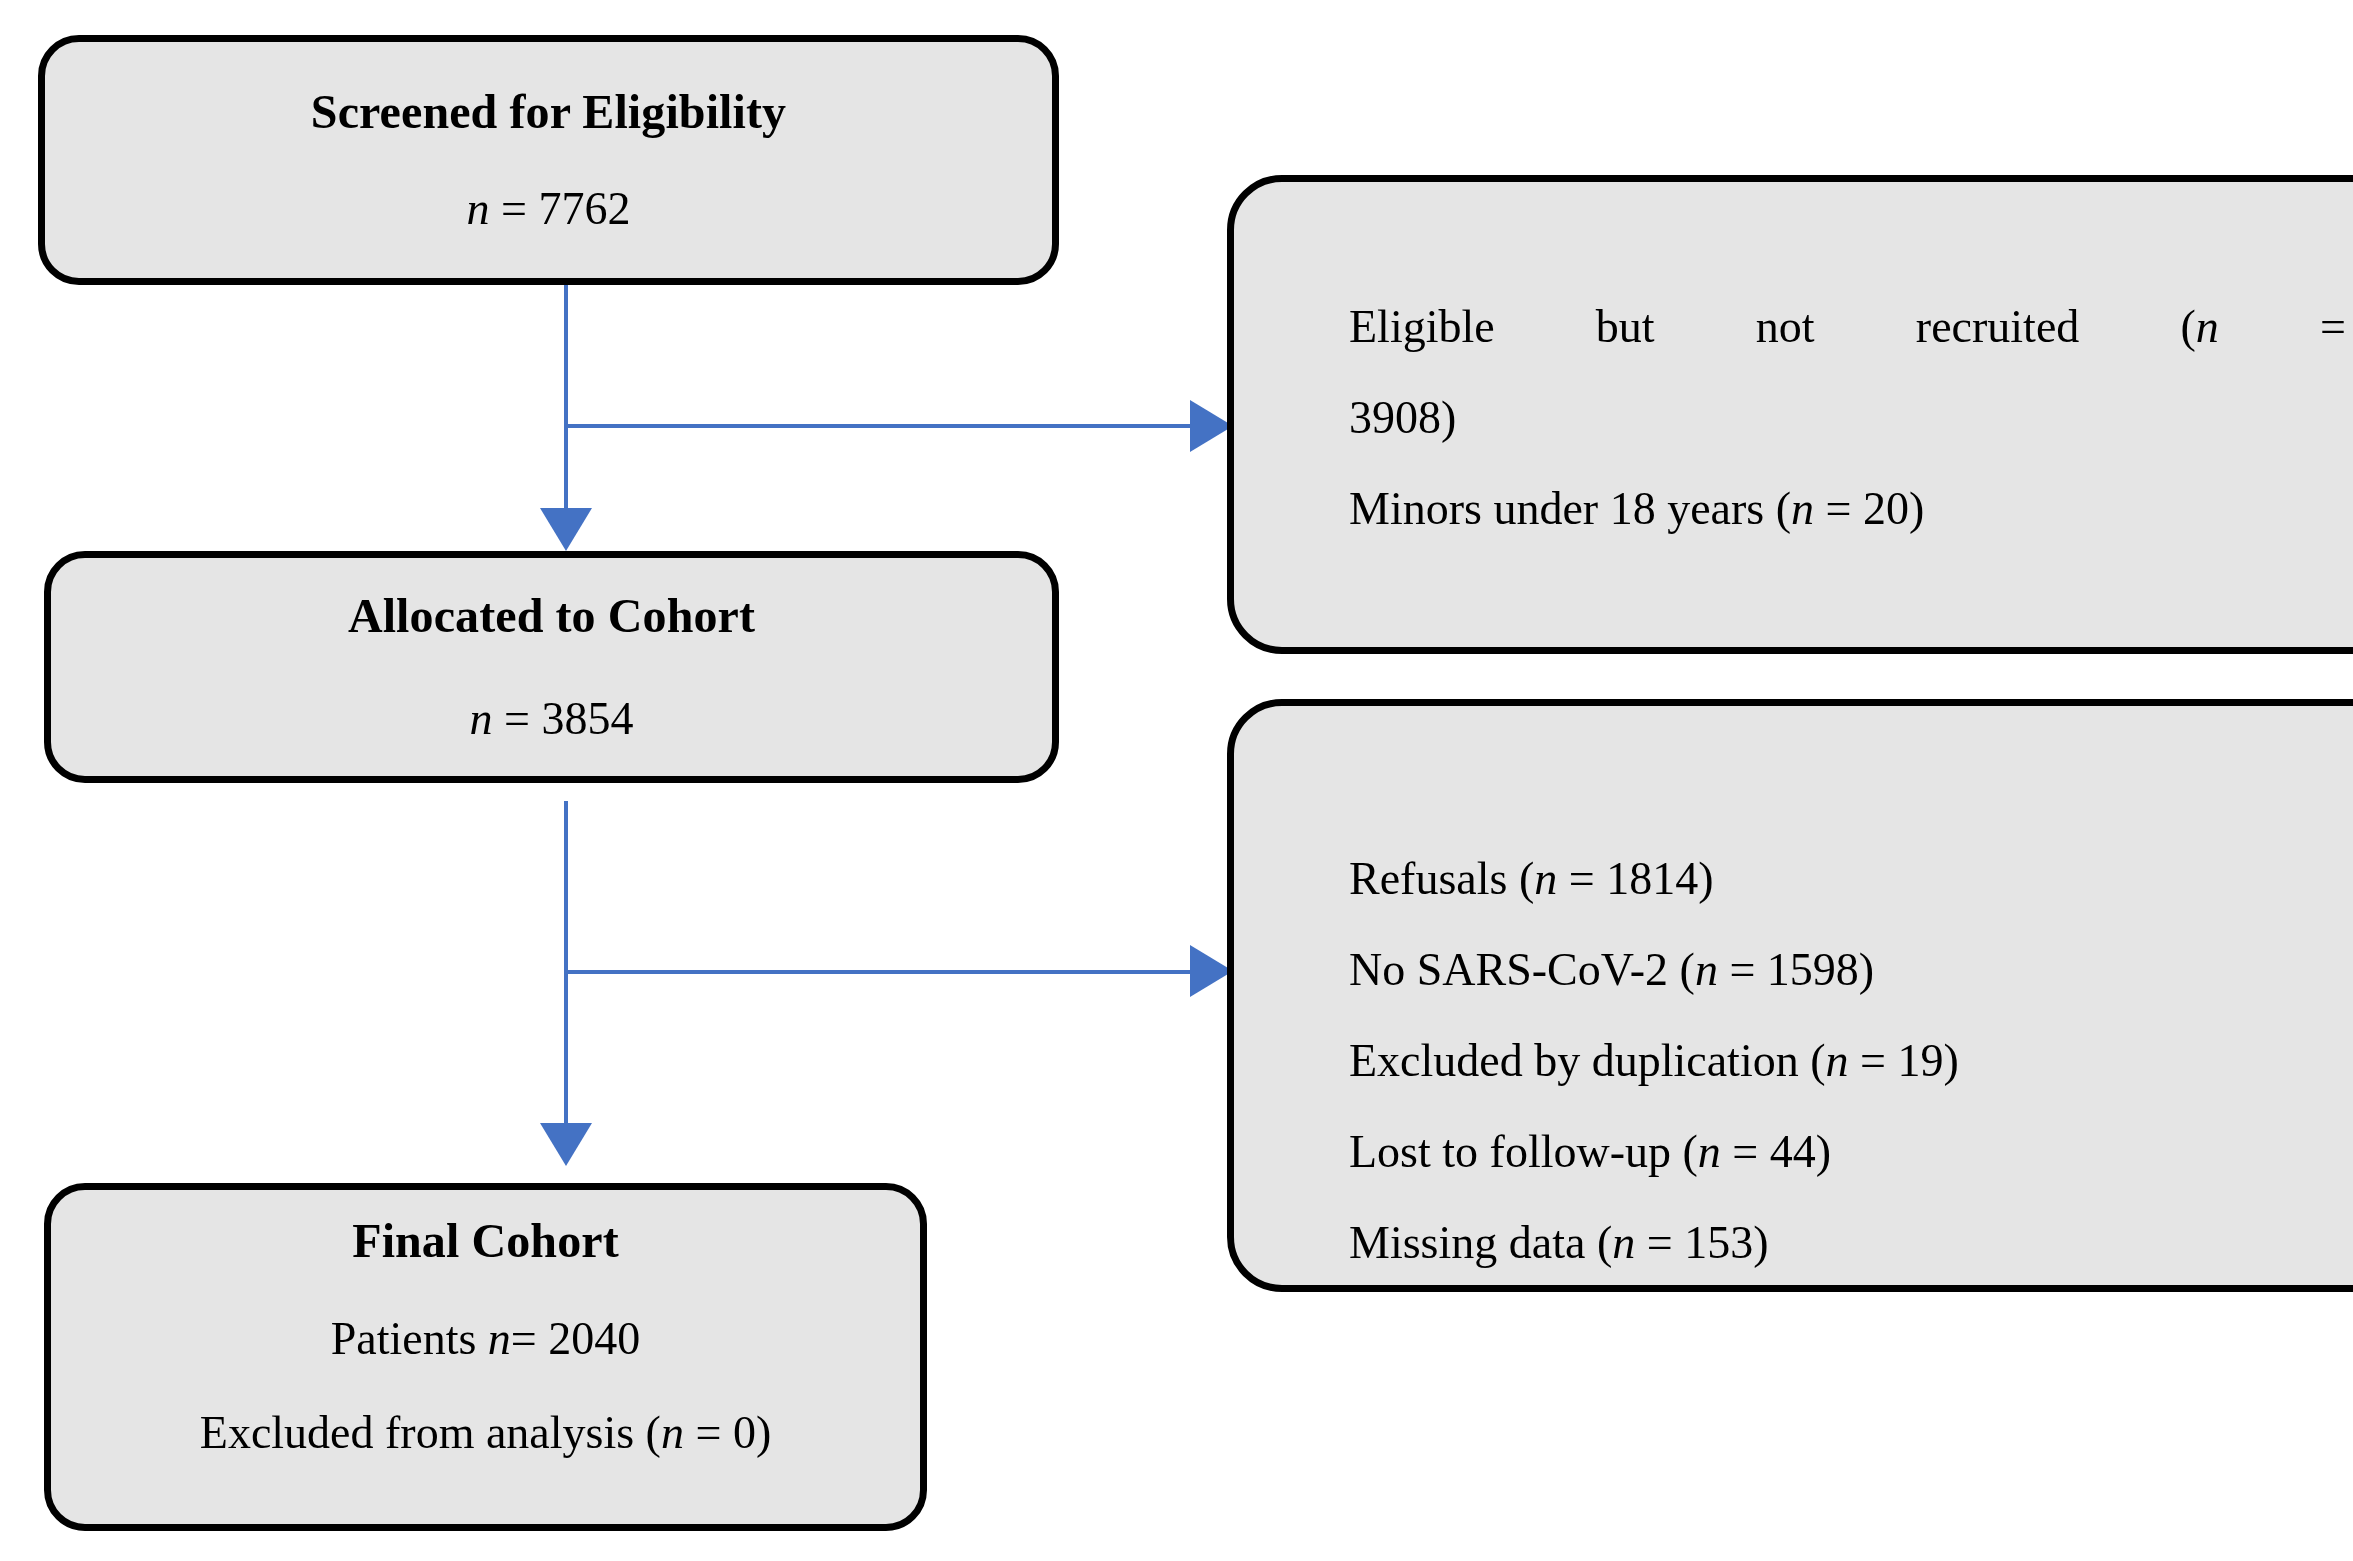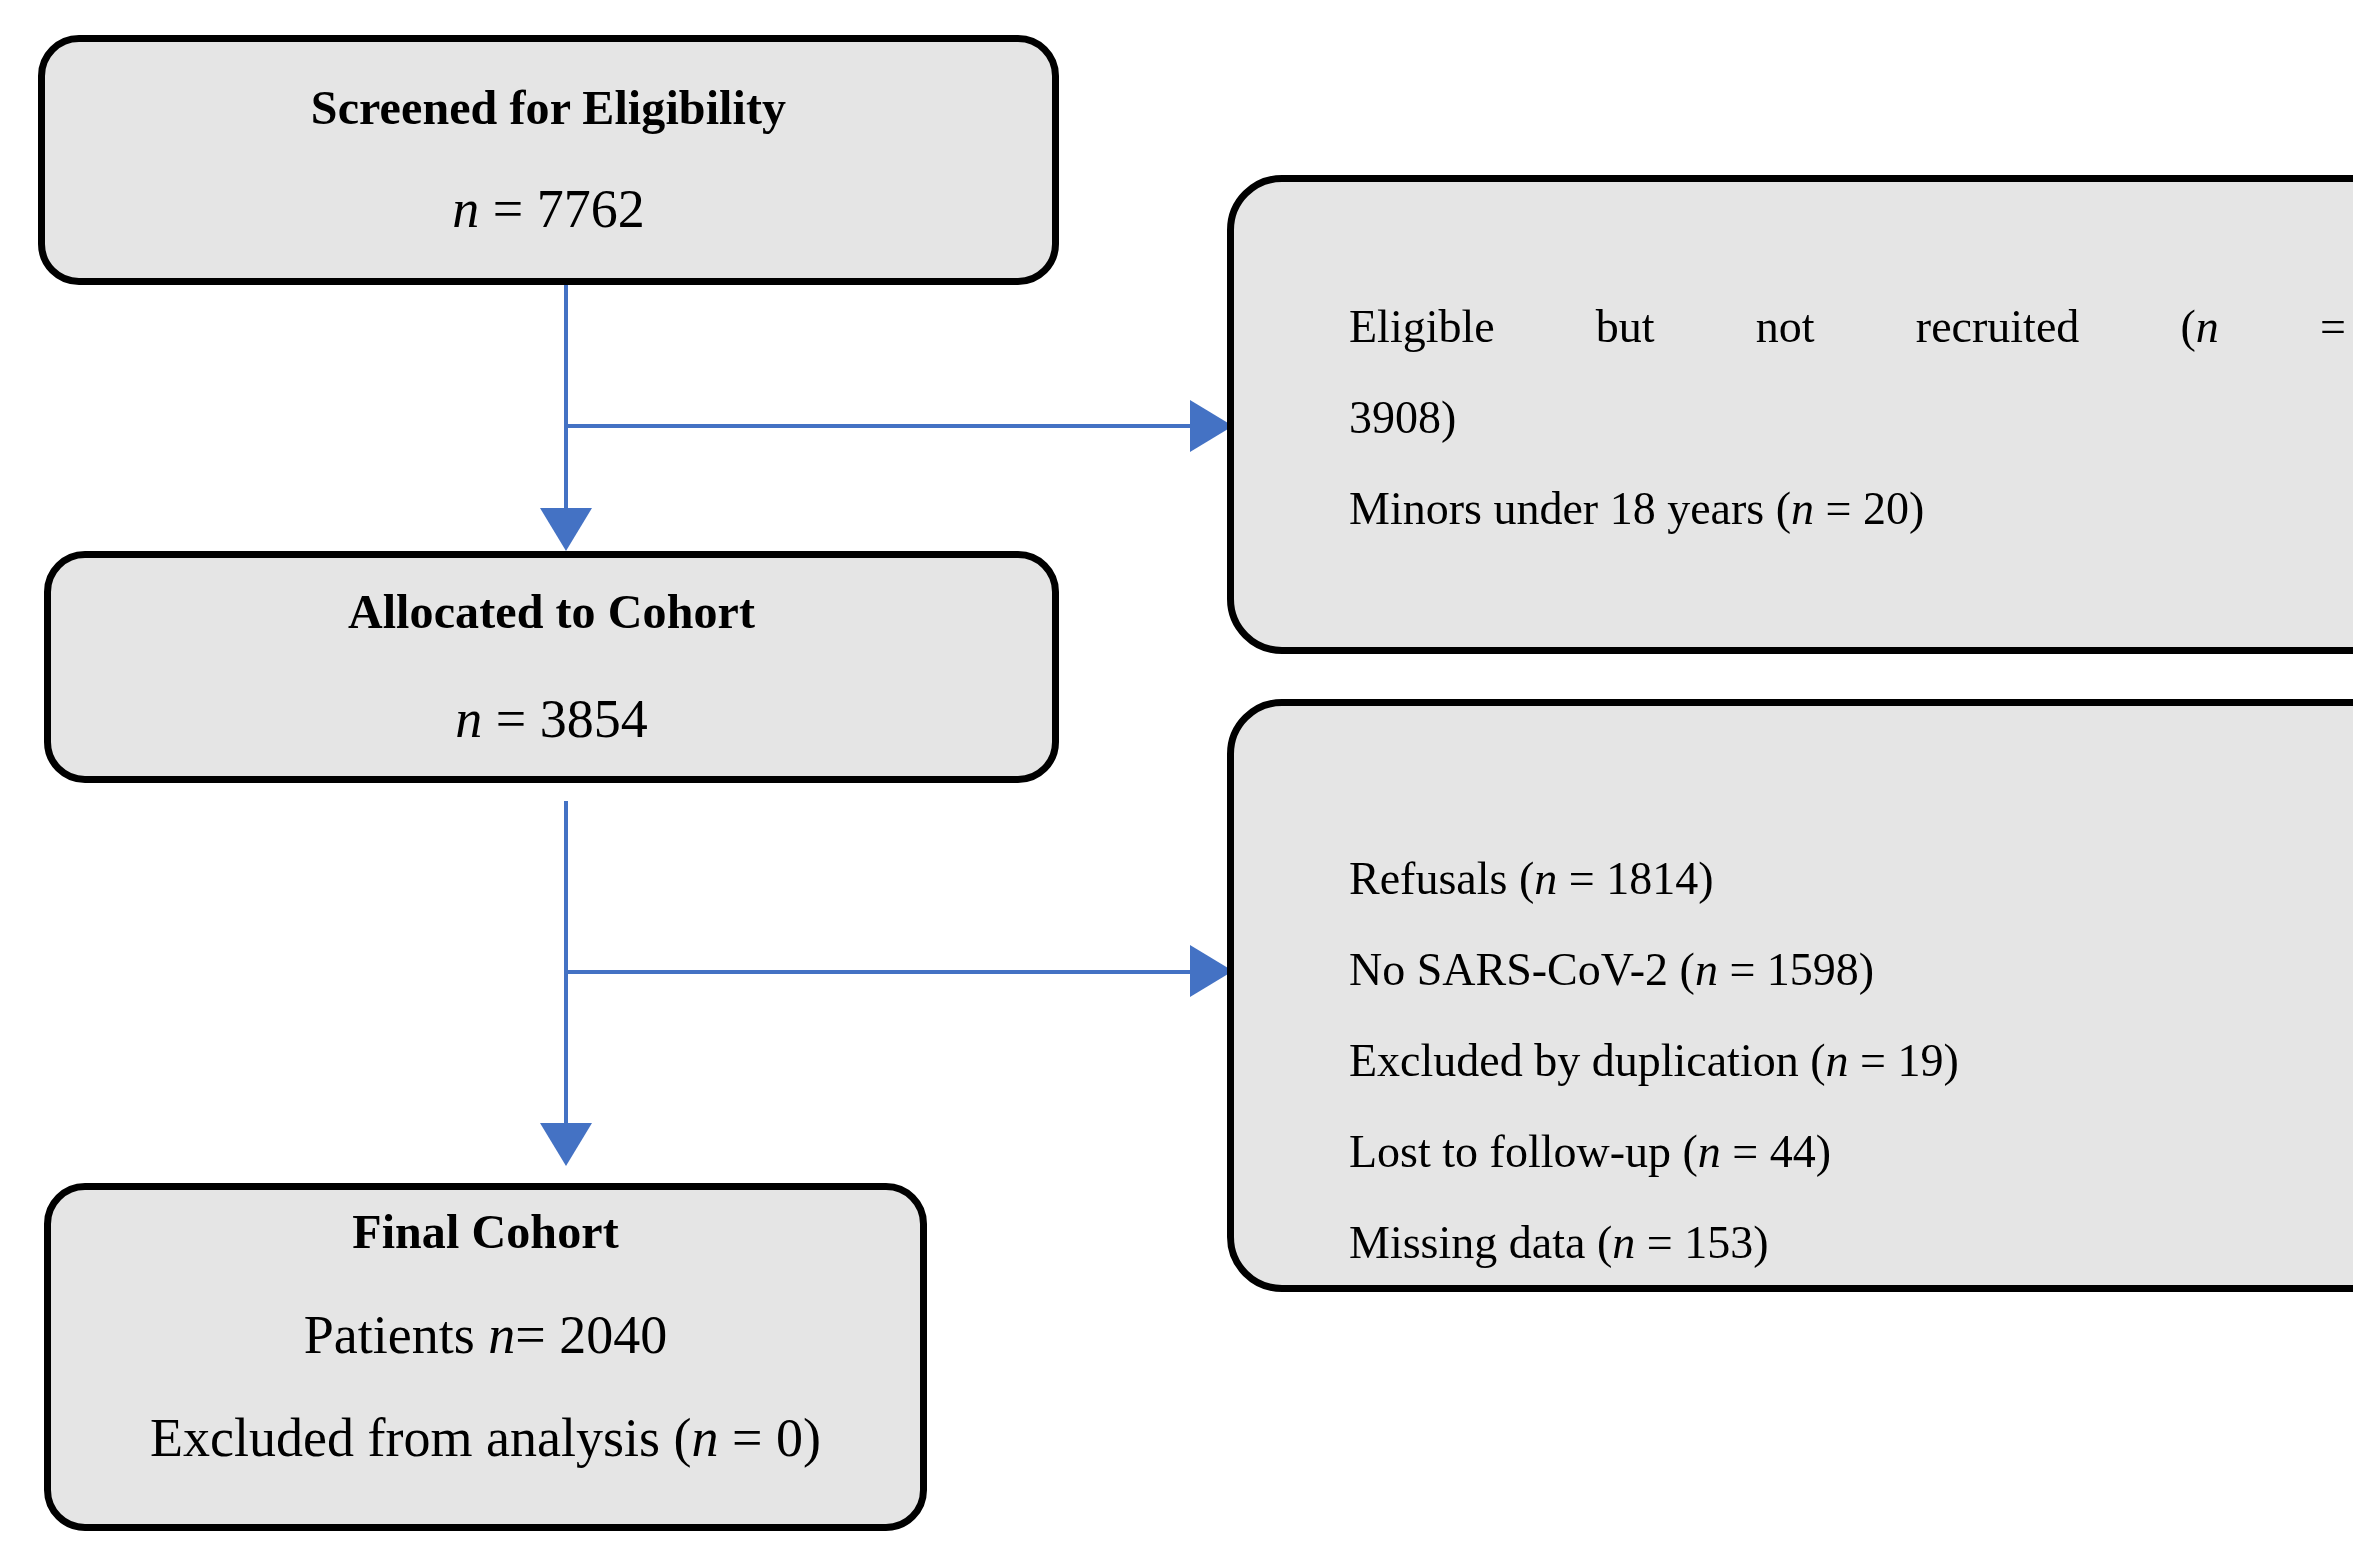--- a/index.html
+++ b/index.html
@@ -10,21 +10,21 @@
   .node{position:absolute;box-sizing:border-box;background:#e5e5e5;
         border:7px solid #000000;}
   .node.left{border-radius:41px;}
   .node.right{border-radius:55px;}
 
   .inner{position:absolute;inset:0;display:flex;flex-direction:column;
          justify-content:center;box-sizing:border-box;}
   .inner.center{align-items:center;text-align:center;}
 
   .title{font-weight:bold;font-size:48px;line-height:1.15;letter-spacing:0.1px;}
-  .sub{font-size:54px;line-height:1.15;}
+  .sub{font-size:46px;line-height:1.15;}
   .ital{font-style:italic;}
 
   
   .l-screened .title{margin-bottom:43px;}
   .l-alloc .title{margin-bottom:49px;}
   .l-final .title{margin-bottom:45px;}
   .l-final .sub{margin-bottom:41px;}
 
   
   .inner.list{padding:0 98px 0 115px;display:block;

